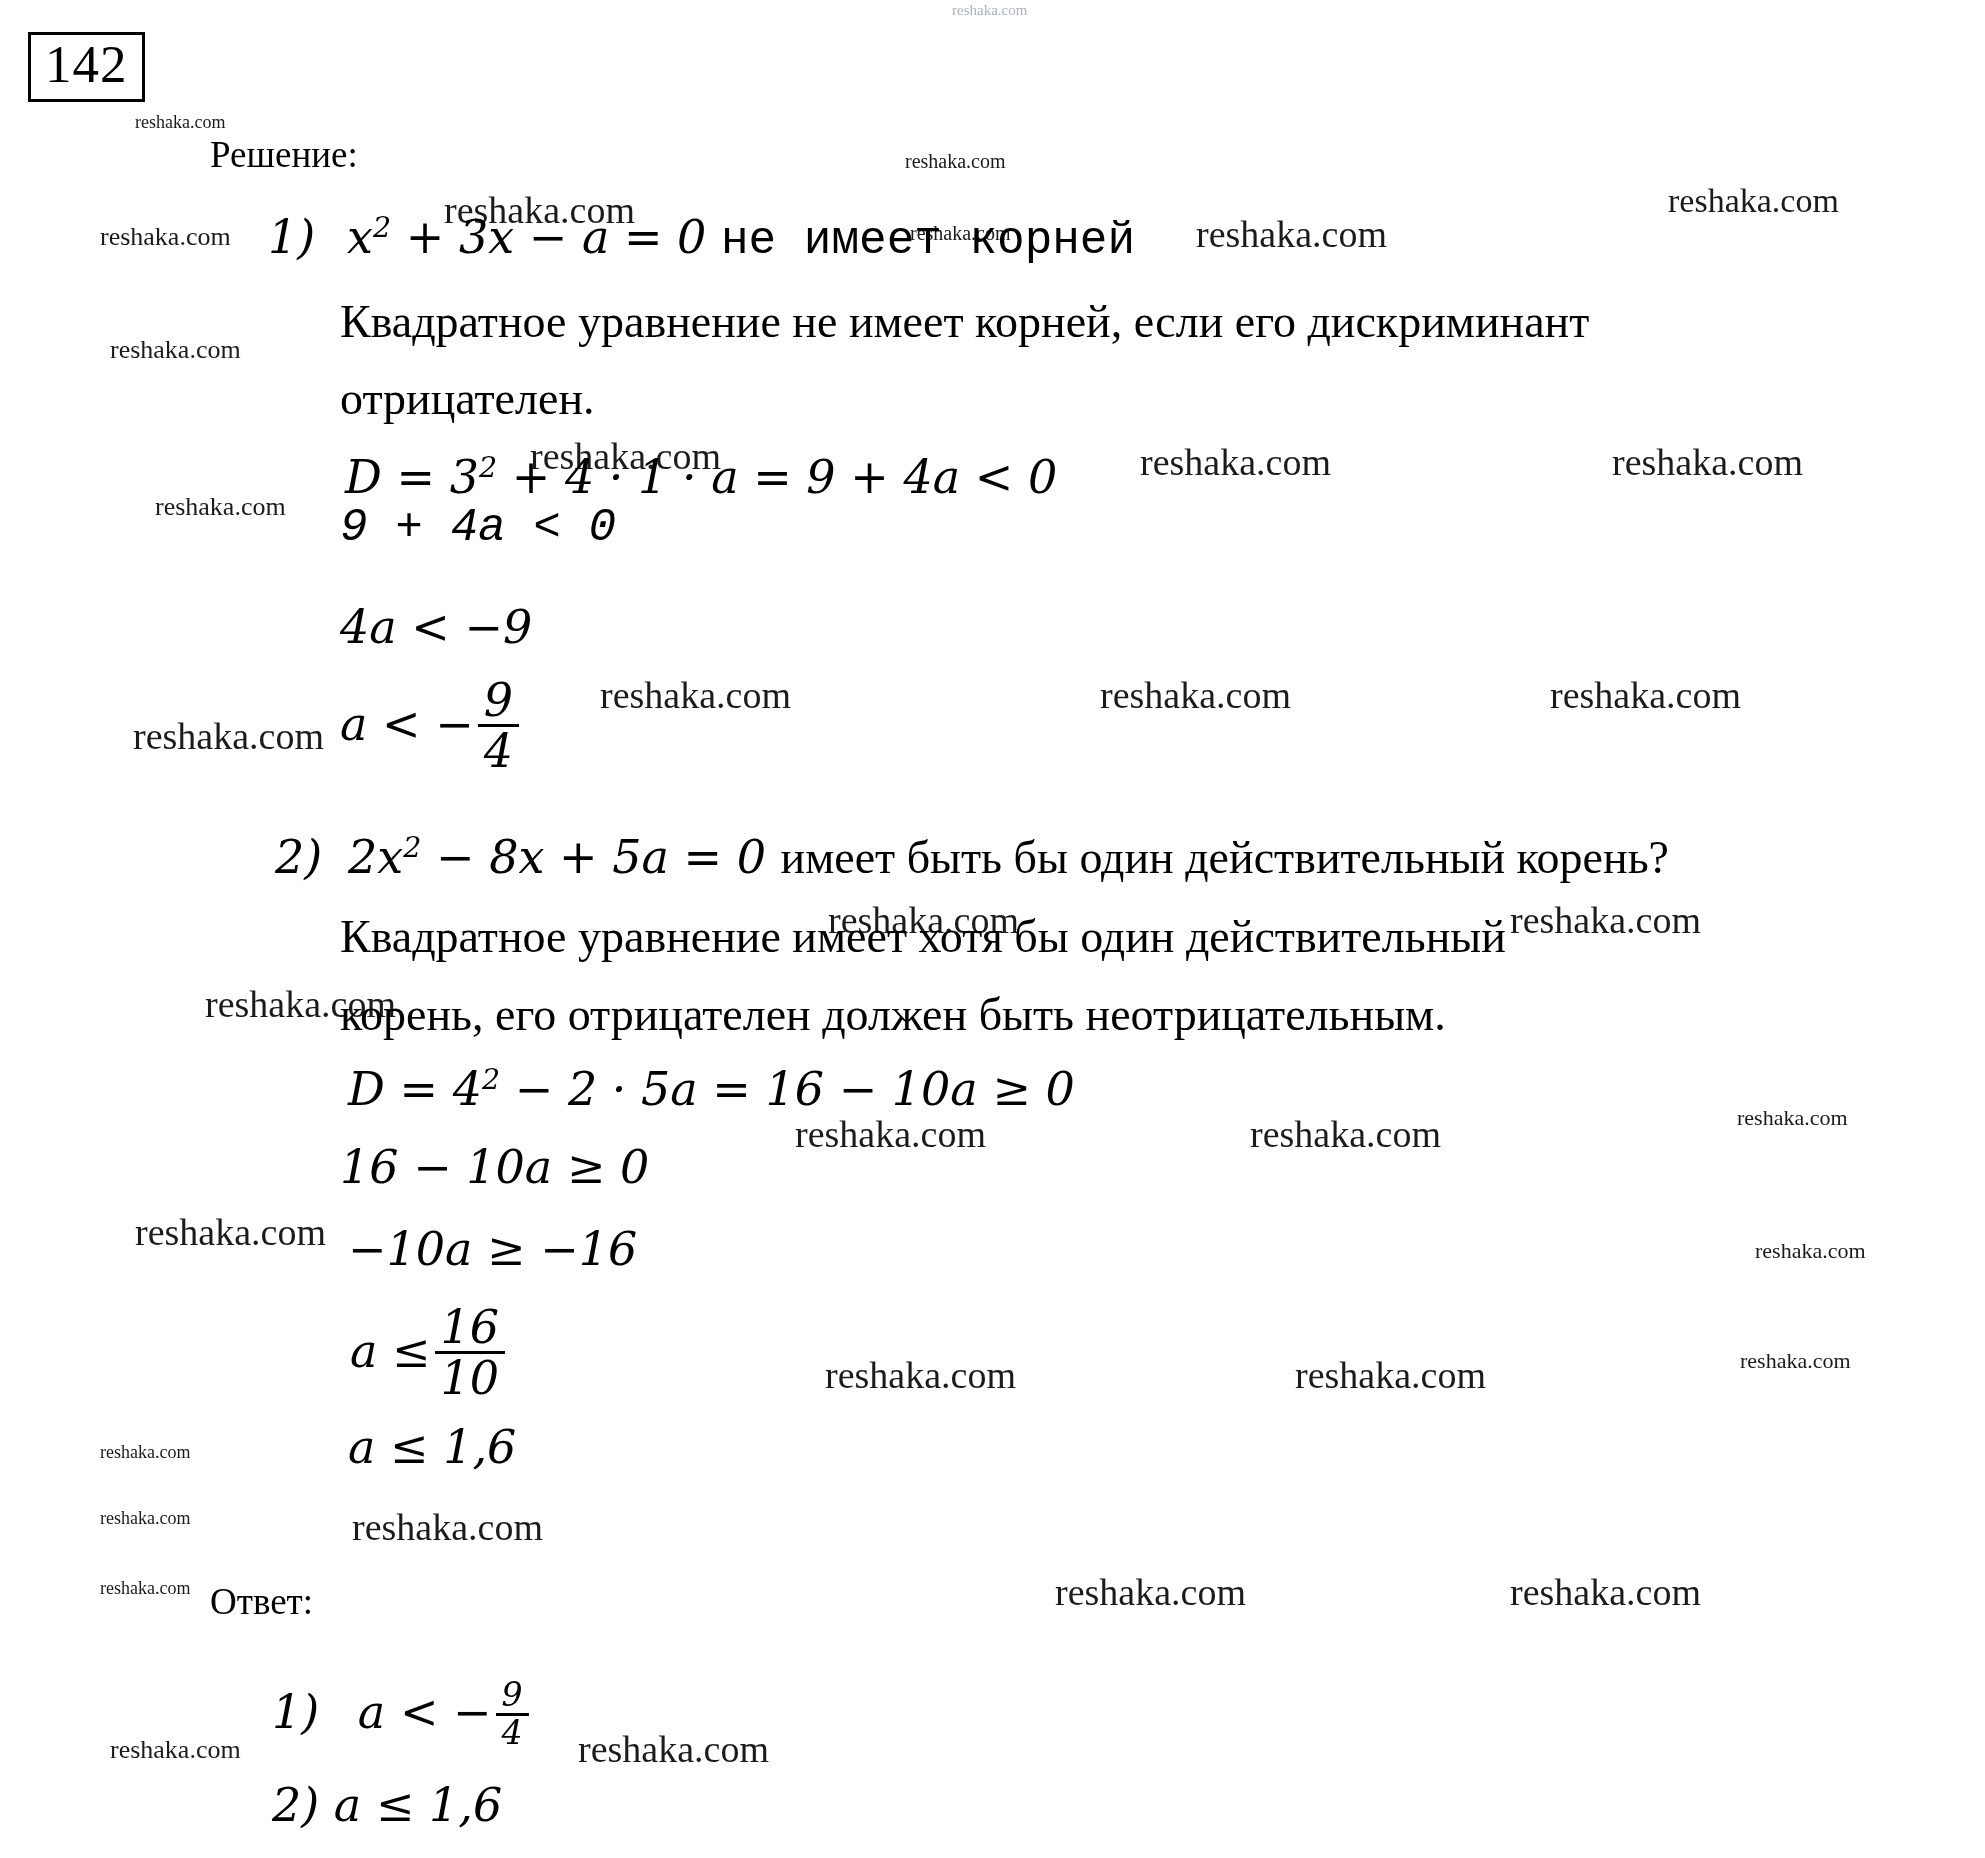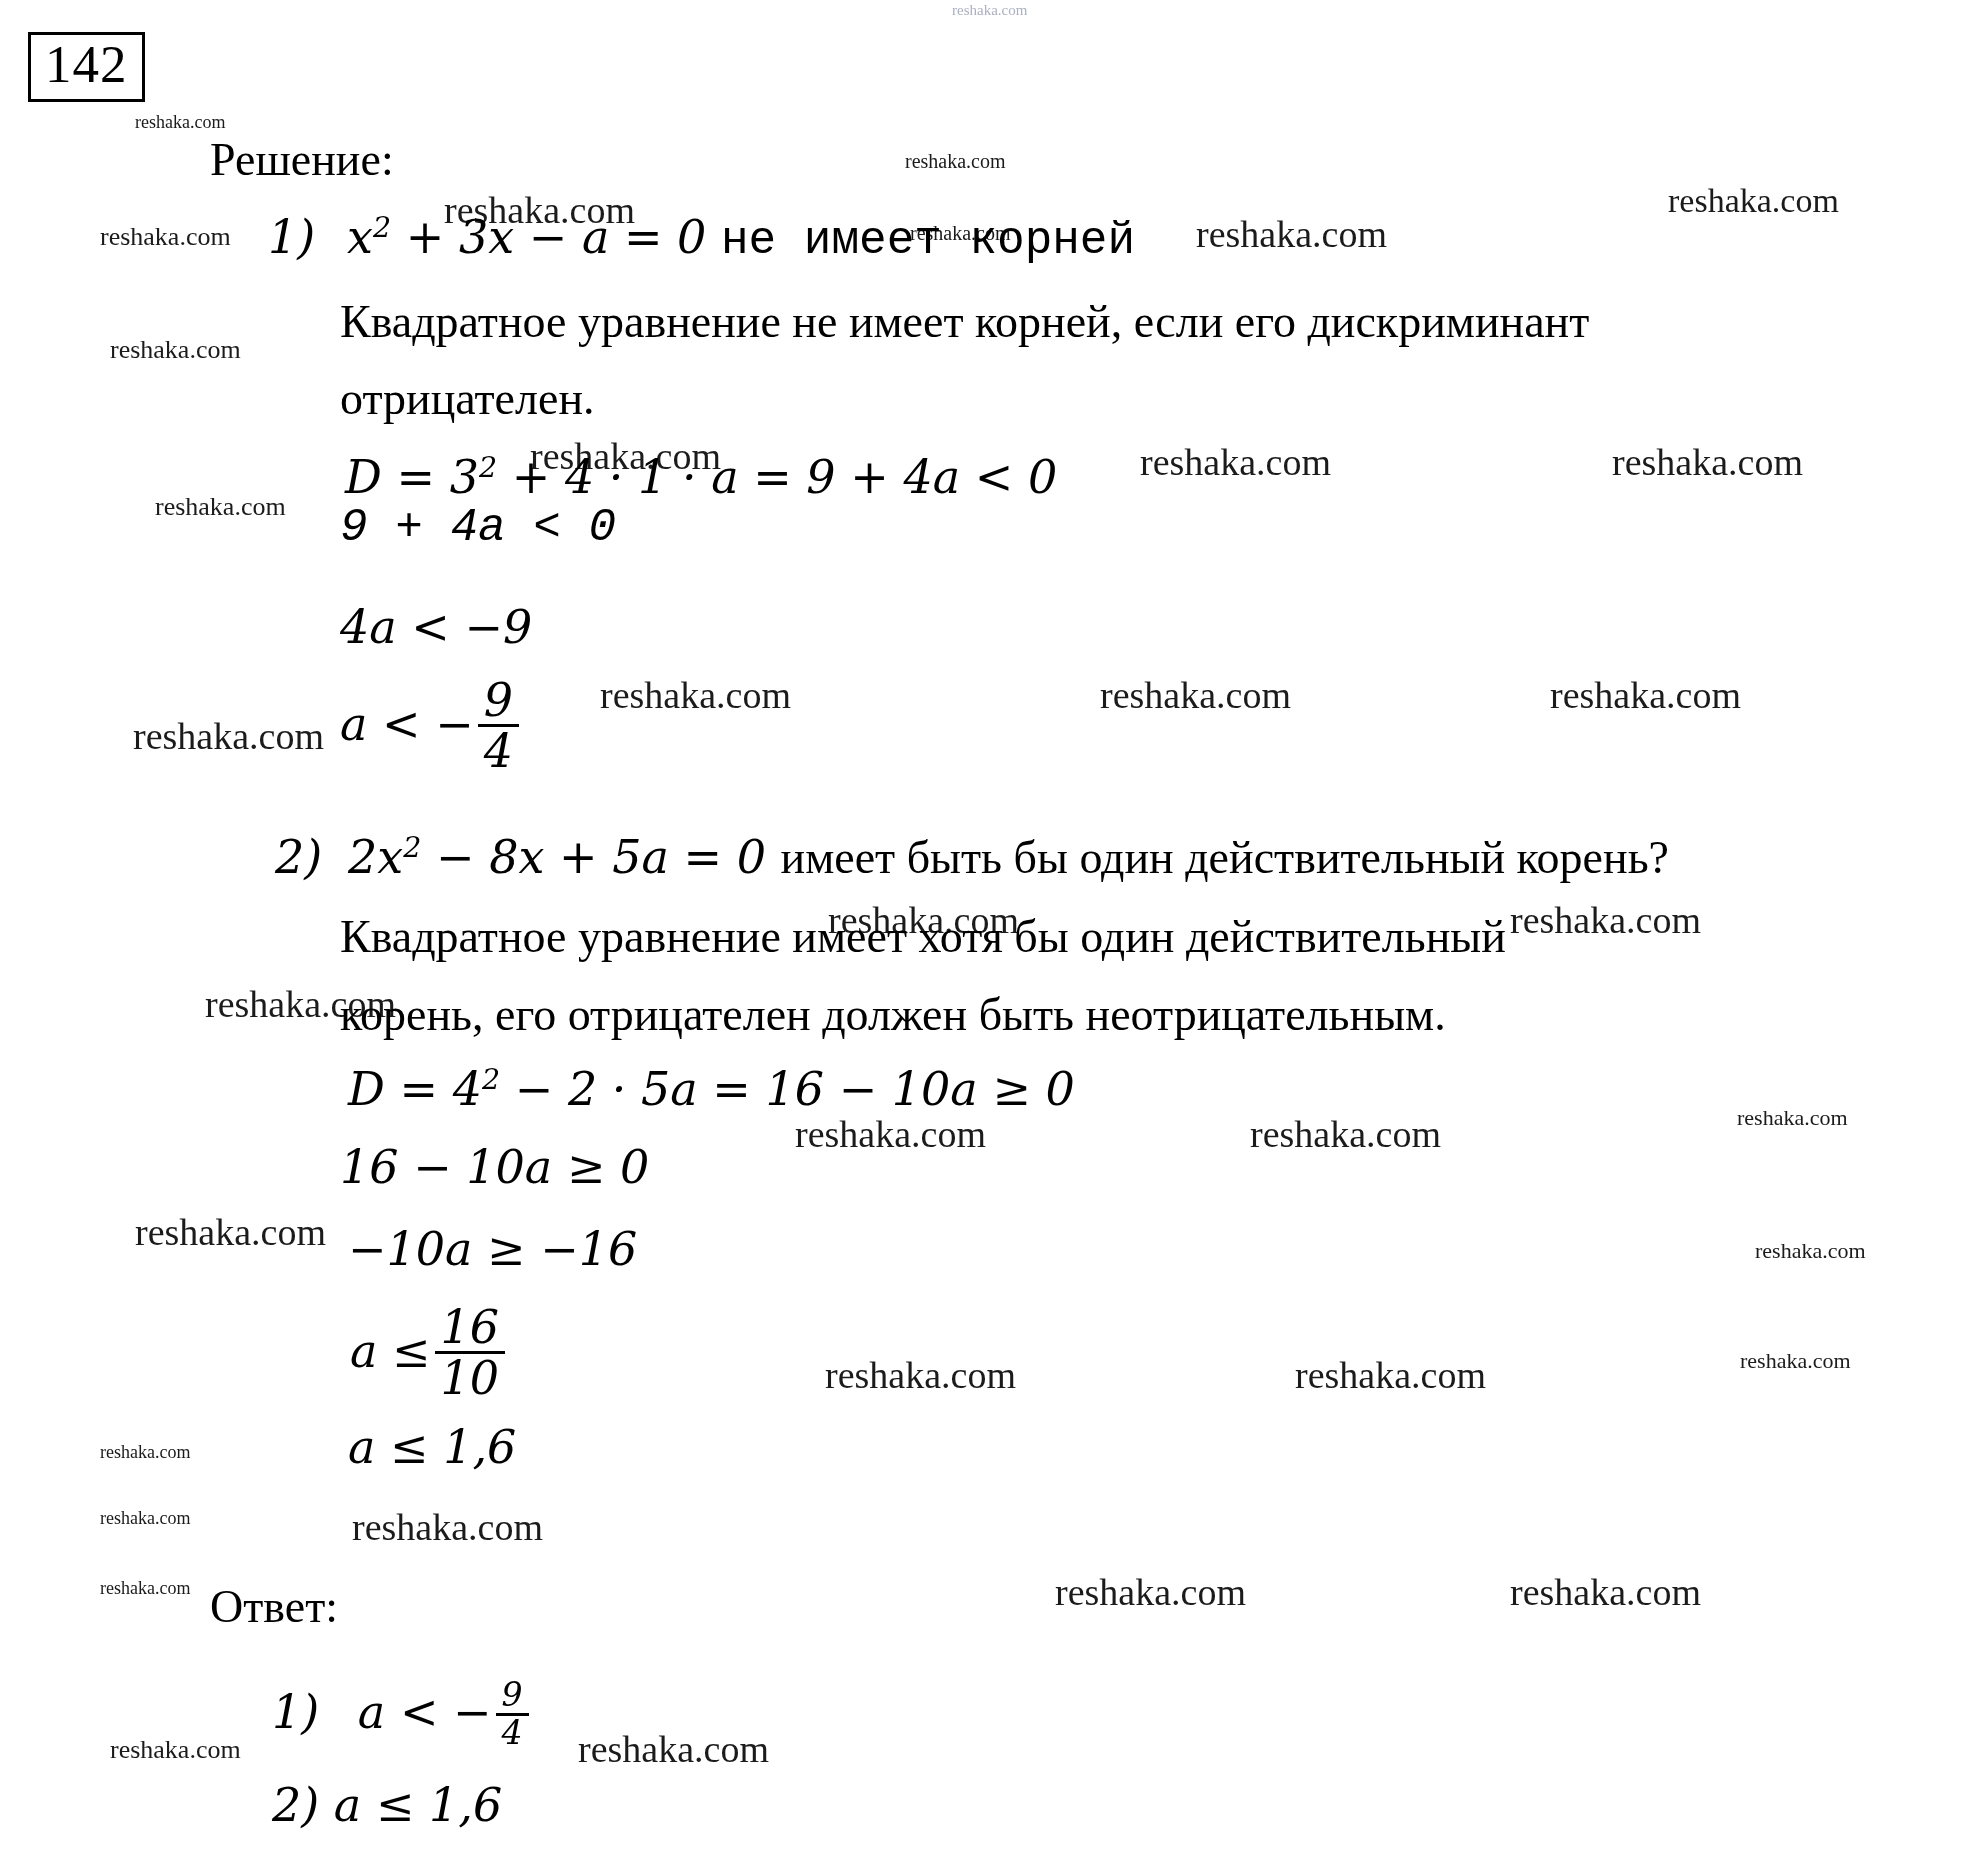--- a/index.html
+++ b/index.html
@@ -36,21 +36,21 @@
     top: 0;
     width: 1985px;
     height: 1858px;
   }
   .line {
     position: absolute;
     white-space: nowrap;
     font-family: "Liberation Serif", serif;
   }
   .lbl {       
-    font-size: 46px;
+    font-size: 37px;
   }
   .txt {       
     font-size: 46px;
   }
   .math {
     font-size: 46px;
     font-style: italic;
     font-family: "DejaVu Serif", serif;
   }
   .math .rm { font-style: normal; }

